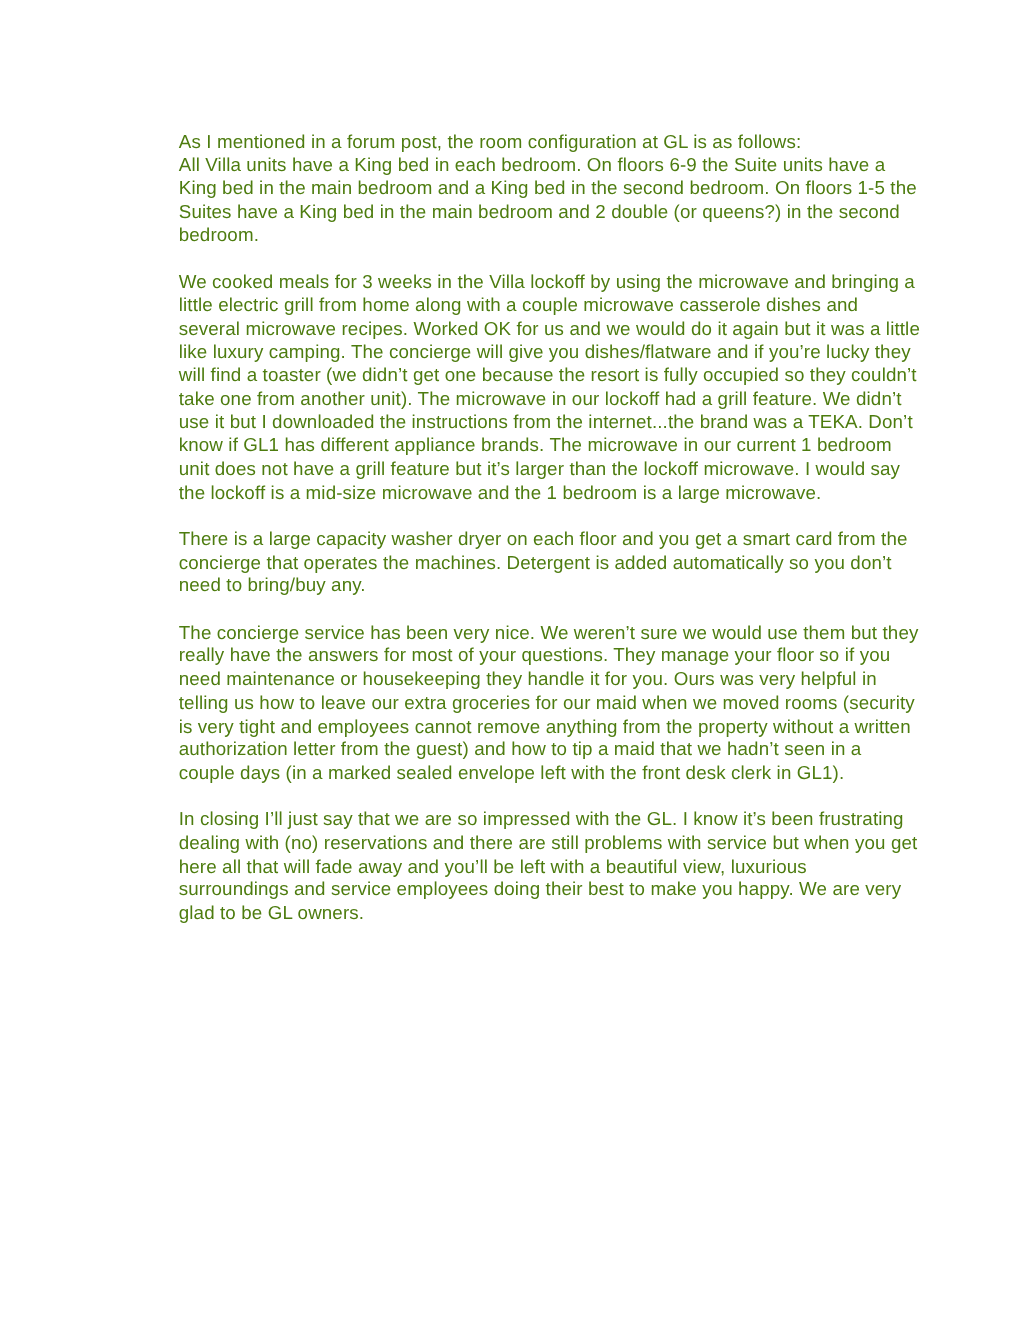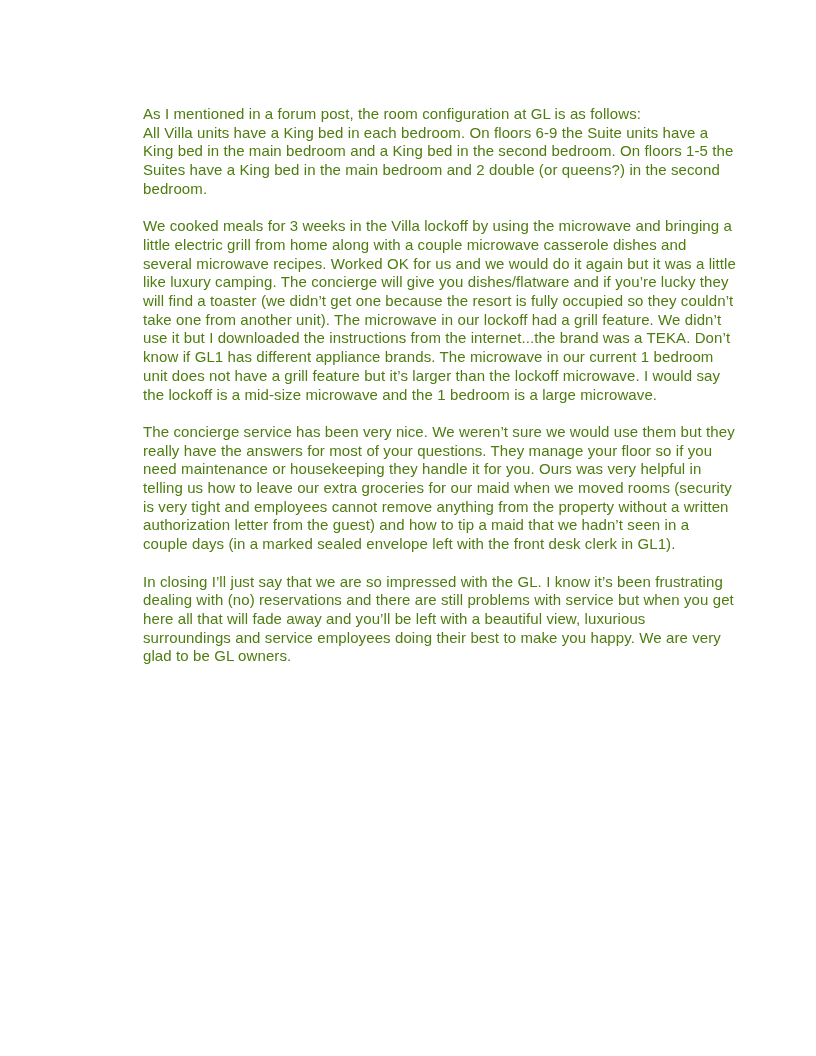--- a/index.html
+++ b/index.html
@@ -47,20 +47,23 @@
     <p class="para">We cooked meals for 3 weeks in the Villa lockoff by using the microwave and bringing a
 little electric grill from home along with a couple microwave casserole dishes and
 several microwave recipes. Worked OK for us and we would do it again but it was a little
 like luxury camping. The concierge will give you dishes/flatware and if you’re lucky they
 will find a toaster (we didn’t get one because the resort is fully occupied so they couldn’t
 take one from another unit). The microwave in our lockoff had a grill feature. We didn’t
 use it but I downloaded the instructions from the internet...the brand was a TEKA. Don’t
 know if GL1 has different appliance brands. The microwave in our current 1 bedroom
 unit does not have a grill feature but it’s larger than the lockoff microwave. I would say
 the lockoff is a mid-size microwave and the 1 bedroom is a large microwave.</p>
+    <p class="para">There is a large capacity washer dryer on each floor and you get a smart card from the
+concierge that operates the machines. Detergent is added automatically so you don’t
+need to bring/buy any.</p>
     <p class="para">The concierge service has been very nice. We weren’t sure we would use them but they
 really have the answers for most of your questions. They manage your floor so if you
 need maintenance or housekeeping they handle it for you. Ours was very helpful in
 telling us how to leave our extra groceries for our maid when we moved rooms (security
 is very tight and employees cannot remove anything from the property without a written
 authorization letter from the guest) and how to tip a maid that we hadn’t seen in a
 couple days (in a marked sealed envelope left with the front desk clerk in GL1).</p>
     <p class="para">In closing I’ll just say that we are so impressed with the GL. I know it’s been frustrating
 dealing with (no) reservations and there are still problems with service but when you get
 here all that will fade away and you’ll be left with a beautiful view, luxurious

